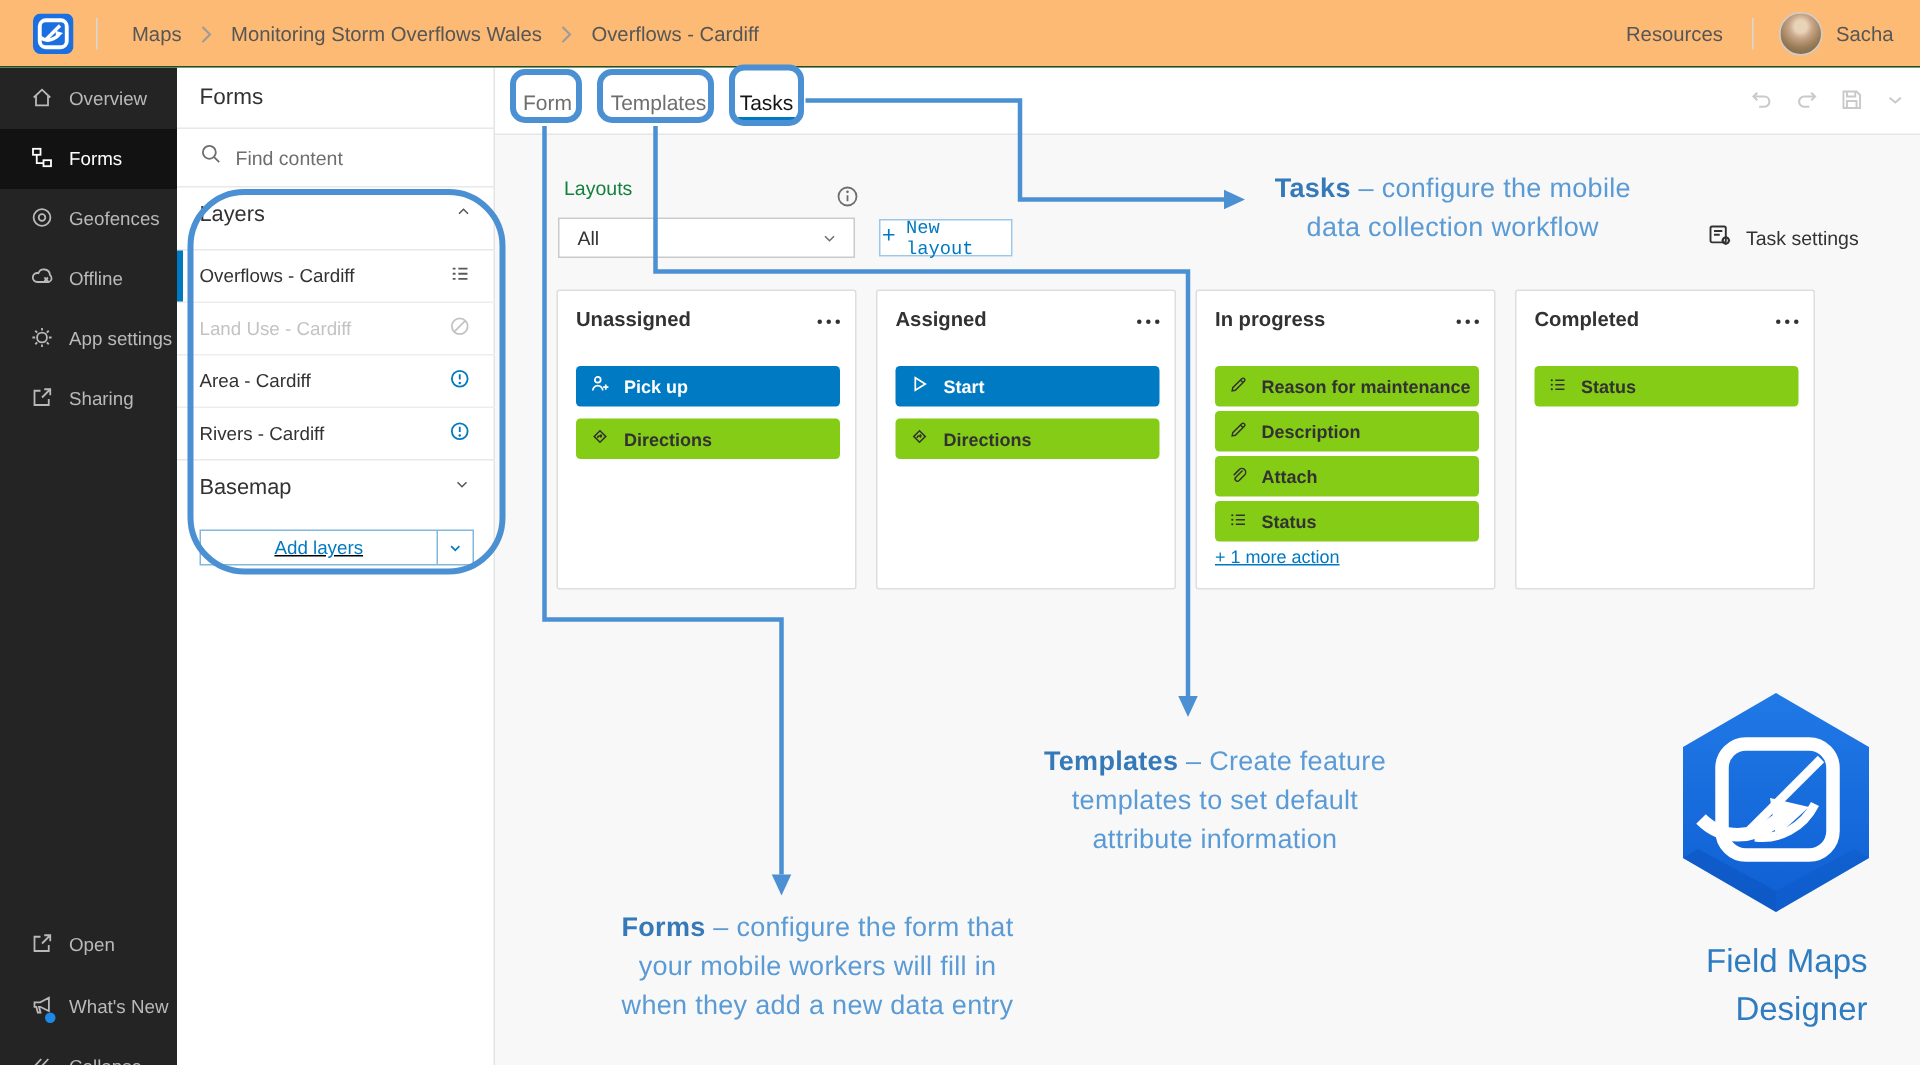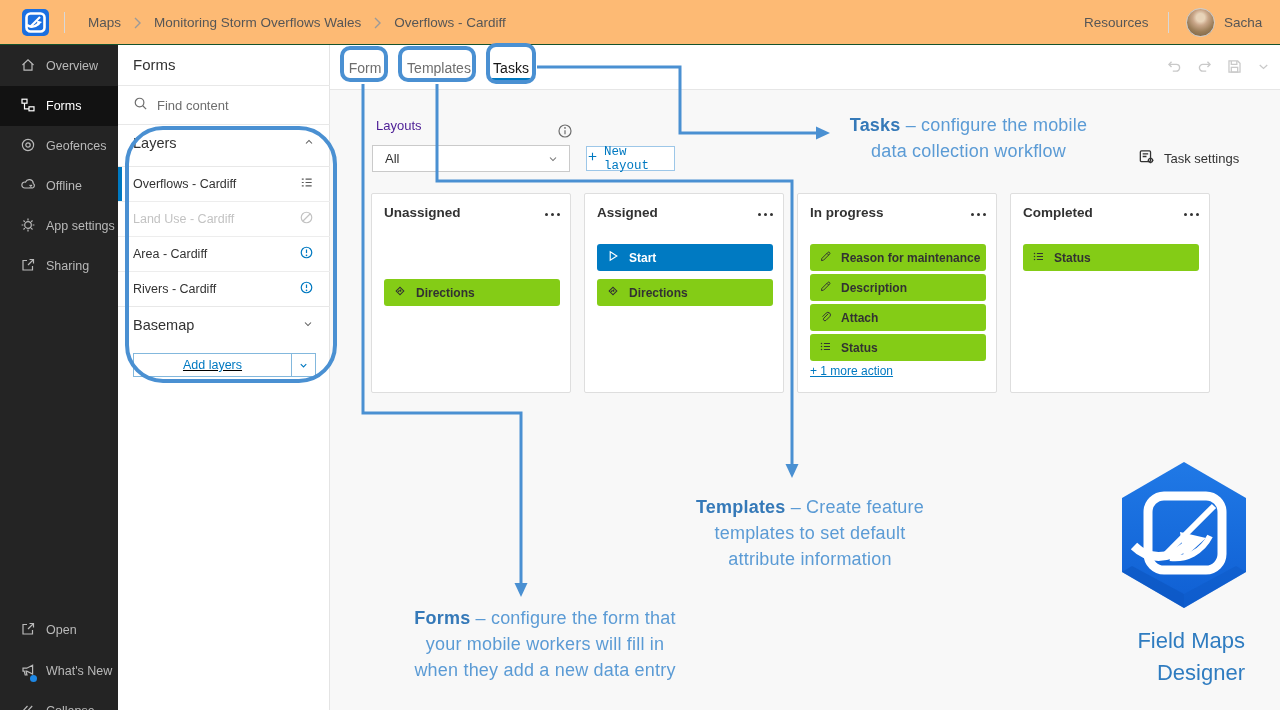--- a/index.html
+++ b/index.html
@@ -50,21 +50,21 @@
   .addlayers .dd { width:24px; border-left:1px solid #83b8dd; display:flex; align-items:center; justify-content:center; color:#0079c1; }
 
   
   .tabbar { left:330px; top:45px; width:950px; height:45px; background:#fff; border-bottom:1px solid #e6e6e6; z-index:1; }
   .tab { position:absolute; top:0; height:45px; display:flex; align-items:center; justify-content:center; font-size:14px; color:#6e6e6e; cursor:pointer; }
   .tab.active { color:#151515; }
   .tab-underline { position:absolute; height:2px; background:#0079c1; }
   .hist-icons { position:absolute; top:13px; display:flex; gap:13px; color:#c9c9c9; }
   .hist-icons span { display:flex; cursor:pointer; }
 
-  .layouts-label { left:376px; top:118px; font-size:13px; color:#4c1d95; }
+  .layouts-label { left:376px; top:118px; font-size:13px; color:#15803d; }
   .info-ic { left:557px; top:123px; color:#6e6e6e; cursor:pointer; }
   .select { left:372px; top:145px; width:198px; height:27px; background:#fff; border:1px solid #cacaca; display:flex; align-items:center; justify-content:space-between; padding:0 10px 0 12px; font-size:13px; color:#323232; cursor:pointer; }
   .select .chev { color:#6e6e6e; display:flex; }
   .newlayout { left:586px; top:146px; width:89px; height:25px; background:#fff; border:1px solid #9dc7e8; display:flex; align-items:center; justify-content:center; gap:6px; color:#0079c1; font-size:12.5px; cursor:pointer;font-family:Liberation Mono, monospace; }
   .task-settings { left:1138px; top:148px; display:flex; align-items:center; gap:9px; font-size:13px; color:#323232; cursor:pointer; }
 
   .col { position:absolute; top:193px; width:200px; height:200px; background:#fff; border:1px solid #dedede; border-radius:2px; }
   .col-head { position:absolute; left:12px; right:10px; top:11px; display:flex; justify-content:space-between; align-items:center; font-size:13.5px; color:#323232; font-weight:700; }
   .col-head .dots { display:flex; gap:3px; cursor:pointer; padding-top:4px; }
   .col-head .dots i { width:3px; height:3px; border-radius:50%; background:#323232; }
@@ -315,20 +315,28 @@
 
   <div class="col" style="left:371px;">
     <div class="col-head">
         <span>Unassigned</span>
         <span class="dots">
           <i></i>
           <i></i>
           <i></i>
         </span>
       </div>
+    <div class="citem primary" style="top:50px;">
+      <span><svg width="14" height="14" viewBox="0 0 16 16" fill="none" stroke="currentColor" stroke-width="1.3">
+            <circle cx="6.3" cy="4.8" r="2.2"></circle>
+            <path d="M2.5 13 A3.8 3.8 0 0 1 10.1 13"></path>
+            <path d="M12.4 8.4 V12.4 M10.4 10.4 H14.4"></path>
+          </svg></span>
+      <span>Pick up</span>
+    </div>
     <div class="citem secondary" style="top:85px;">
       <span><svg width="14" height="14" viewBox="0 0 16 16" fill="none" stroke="currentColor" stroke-width="1.2">
             <rect x="4.9" y="4.9" width="6.2" height="6.2" transform="rotate(45 8 8)"></rect>
             <path d="M6.3 9.2 V8.6 Q6.3 7.6 7.3 7.6 H9.4 M9.4 7.6 L8.3 6.5 M9.4 7.6 L8.3 8.7"></path>
           </svg></span>
       <span>Directions</span>
     </div>
   </div>
 
   <div class="col" style="left:584px;">

